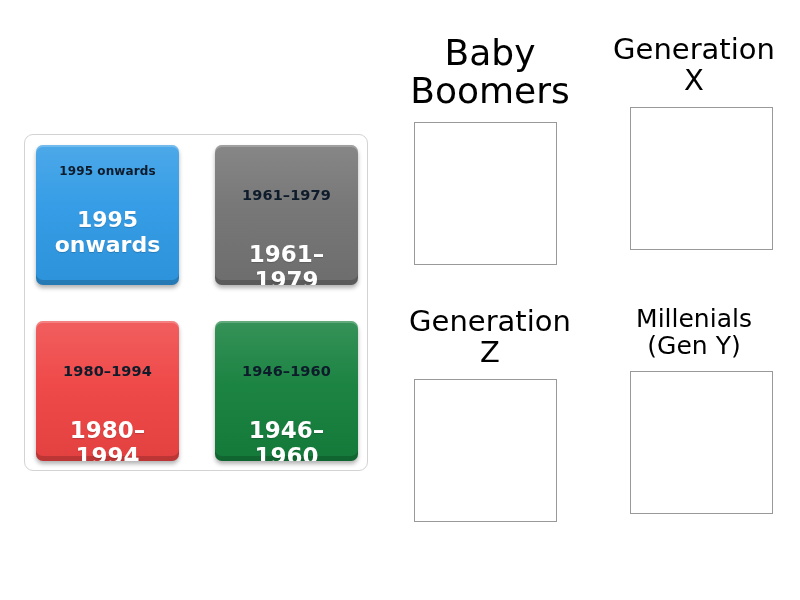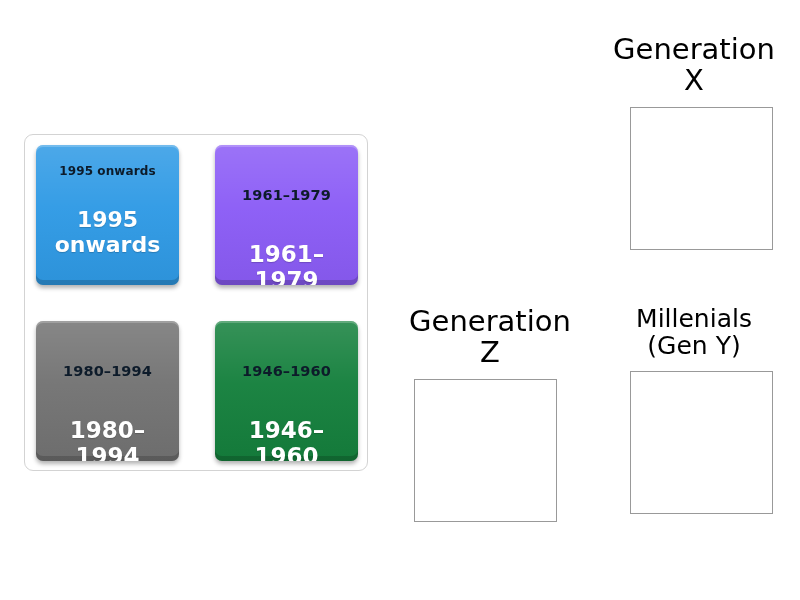--- a/index.html
+++ b/index.html
@@ -60,22 +60,22 @@
     left: 0; right: 0; top: 0; bottom: 0;
     border-radius: 7px;
     background: linear-gradient(to bottom,
                 rgba(255,255,255,0.14) 0%,
                 rgba(255,255,255,0.03) 45%,
                 rgba(0,0,0,0.05) 100%);
     pointer-events: none;
   }
 
   .tile-blue   { background: #2f9ae5; }
-  .tile-orange { background: #8b5cf6; }
-  .tile-red    { background: #737373; }
+  .tile-orange { background: #737373; }
+  .tile-red    { background: #ef4444; }
   .tile-green  { background: #15803d; }
 
   
   .tile-caption {
     position: absolute;
     left: 6px;
     right: 6px;
     top: 18px;
     text-align: center;
     font-size: 12.5px;
@@ -176,20 +176,25 @@
     <div class="tile tile-green">
       <div class="tile-caption">1946–1960</div>
       <div class="tile-main">1946–1960</div>
     </div>
 
   </div>
 </div>
 
 <div id="dropzone-area">
 
+  <div class="dropzone dz-1">
+    <div class="dz-label">Baby
+Boomers</div>
+    <div class="dz-box"></div>
+  </div>
 
   <div class="dropzone dz-2">
     <div class="dz-label">Generation
 X</div>
     <div class="dz-box"></div>
   </div>
 
   <div class="dropzone dz-3">
     <div class="dz-label">Generation
 Z</div>

